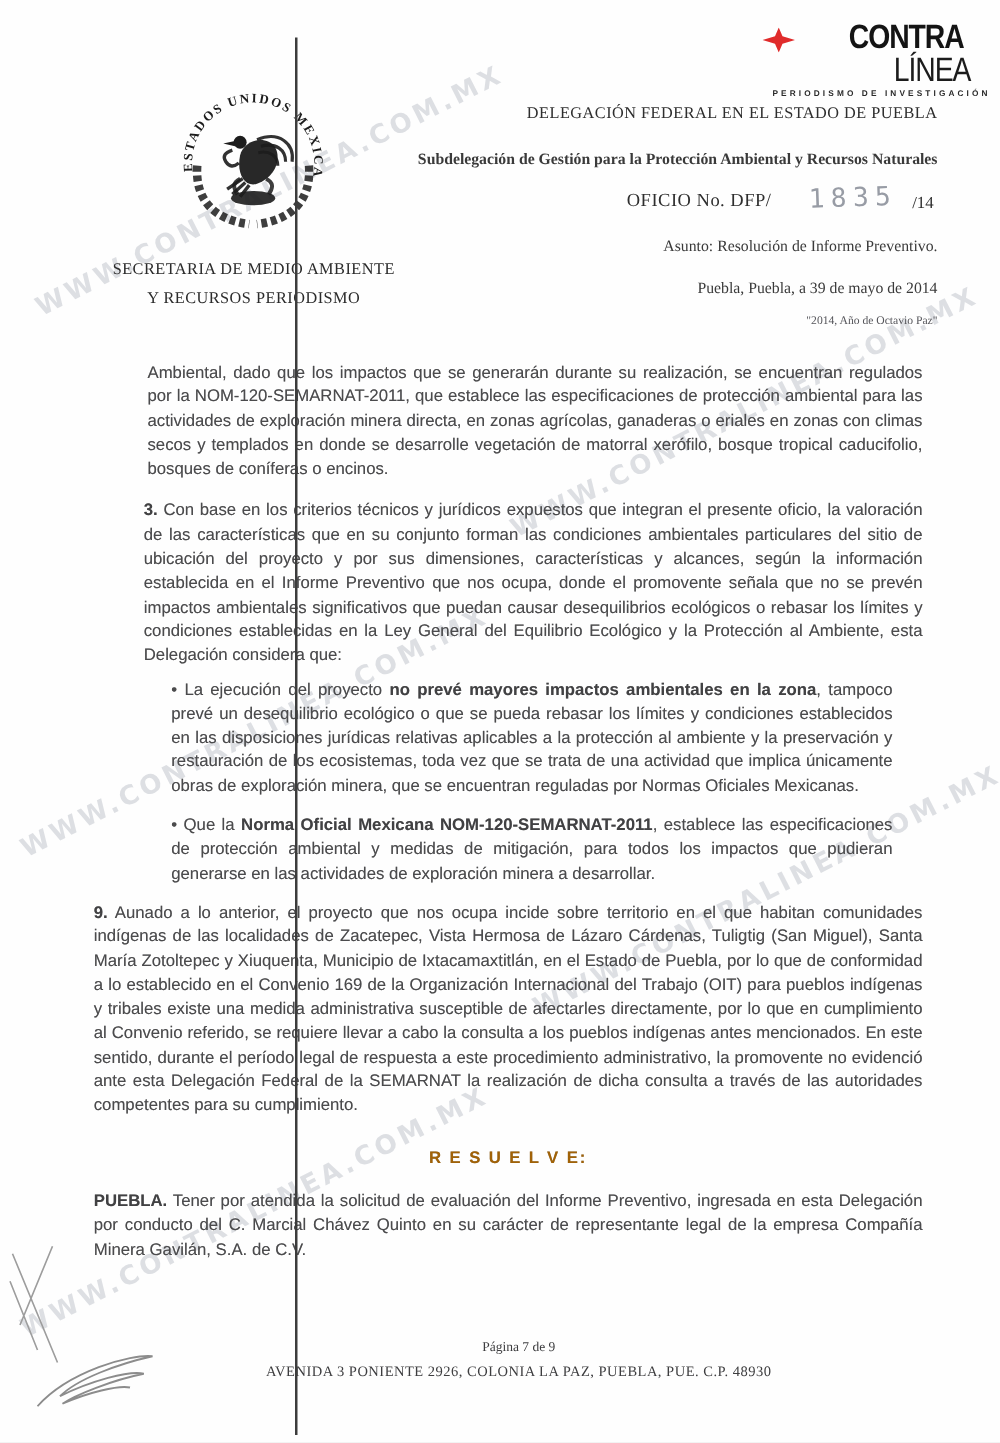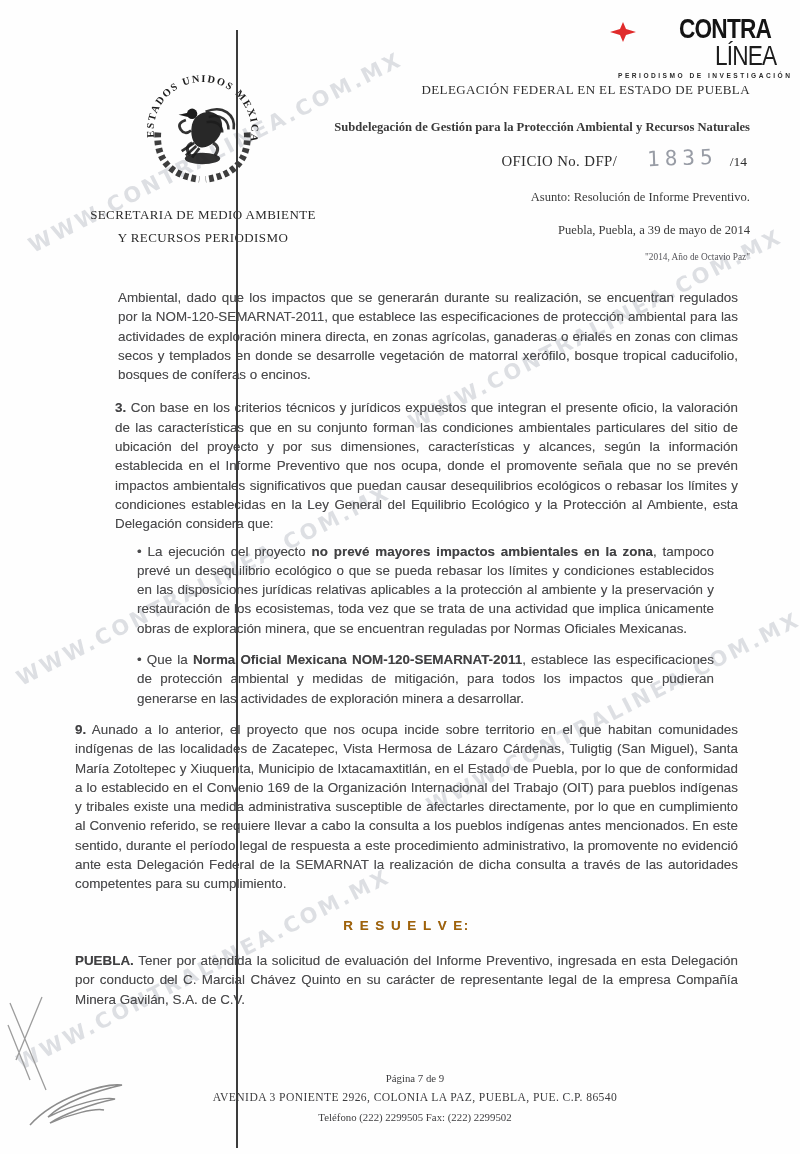--- a/index.html
+++ b/index.html
@@ -155,21 +155,20 @@
     <p class="para p1">Ambiental, dado que los impactos que se generarán durante su realización, se encuentran regulados por la NOM-120-SEMARNAT-2011, que establece las especificaciones de protección ambiental para las actividades de exploración minera directa, en zonas agrícolas, ganaderas o eriales en zonas con climas secos y templados en donde se desarrolle vegetación de matorral xerófilo, bosque tropical caducifolio, bosques de coníferas o encinos.</p>
     <p class="para p3"><span class="b">3.</span><span> Con base en los criterios técnicos y jurídicos expuestos que integran el presente oficio, la valoración de las características que en su conjunto forman las condiciones ambientales particulares del sitio de ubicación del proyecto y por sus dimensiones, características y alcances, según la información establecida en el Informe Preventivo que nos ocupa, donde el promovente señala que no se prevén impactos ambientales significativos que puedan causar desequilibrios ecológicos o rebasar los límites y condiciones establecidas en la Ley General del Equilibrio Ecológico y la Protección al Ambiente, esta Delegación considera que:</span></p>
     <p class="para b1"><span>• La ejecución del proyecto </span><span class="b">no prevé mayores impactos ambientales en la zona</span><span>, tampoco prevé un desequilibrio ecológico o que se pueda rebasar los límites y condiciones establecidos en las disposiciones jurídicas relativas aplicables a la protección al ambiente y la preservación y restauración de los ecosistemas, toda vez que se trata de una actividad que implica únicamente obras de exploración minera, que se encuentran reguladas por Normas Oficiales Mexicanas.</span></p>
     <p class="para b2"><span>• Que la </span><span class="b">Norma Oficial Mexicana NOM-120-SEMARNAT-2011</span><span>, establece las especificaciones de protección ambiental y medidas de mitigación, para todos los impactos que pudieran generarse en las actividades de exploración minera a desarrollar.</span></p>
     <p class="para p9"><span class="b">9.</span><span> Aunado a lo anterior, el proyecto que nos ocupa incide sobre territorio en el que habitan comunidades indígenas de las localidades de Zacatepec, Vista Hermosa de Lázaro Cárdenas, Tuligtig (San Miguel), Santa María Zotoltepec y Xiuquenta, Municipio de Ixtacamaxtitlán, en el Estado de Puebla, por lo que de conformidad a lo establecido en el Convenio 169 de la Organización Internacional del Trabajo (OIT) para pueblos indígenas y tribales existe una medida administrativa susceptible de afectarles directamente, por lo que en cumplimiento al Convenio referido, se requiere llevar a cabo la consulta a los pueblos indígenas antes mencionados. En este sentido, durante el período legal de respuesta a este procedimiento administrativo, la promovente no evidenció ante esta Delegación Federal de la SEMARNAT la realización de dicha consulta a través de las autoridades competentes para su cumplimiento.</span></p>
     <p class="para presuelve">R E S U E L V E:</p>
     <p class="para pprimero"><span class="b">PUEBLA.</span><span> Tener por atendida la solicitud de evaluación del Informe Preventivo, ingresada en esta Delegación por conducto del C. Marcial Chávez Quinto en su carácter de representante legal de la empresa Compañía Minera Gavilán, S.A. de C.V.</span></p>
   </div>
 
   <div class="footer-line f-page">Página 7 de 9</div>
-  <div class="footer-line f-address">AVENIDA 3 PONIENTE 2926, COLONIA LA PAZ, PUEBLA, PUE. C.P. 86540</div>
-  <div class="footer-line f-phone">Teléfono (222) 2299505 Fax: (222) 2299502</div>
+  <div class="footer-line f-address">AVENIDA 3 PONIENTE 2926, COLONIA LA PAZ, PUEBLA, PUE. C.P. 48930</div>
 
   <svg class="pen-marks" width="170" height="165" viewBox="0 0 170 165">
     <path d="M10,18 L46,105 M42,12 L16,75 M8,40 L30,95" stroke="#9d9d9d" stroke-width="1.3" fill="none"></path>
     <path d="M30,140 C55,112 105,98 122,100 C95,106 62,118 48,132 C72,120 104,111 115,114 C90,119 60,131 50,138 C70,129 95,123 104,125" stroke="#8c8c8c" stroke-width="1.5" fill="none"></path>
   </svg>
 
 </div>
 
 </body></html>

